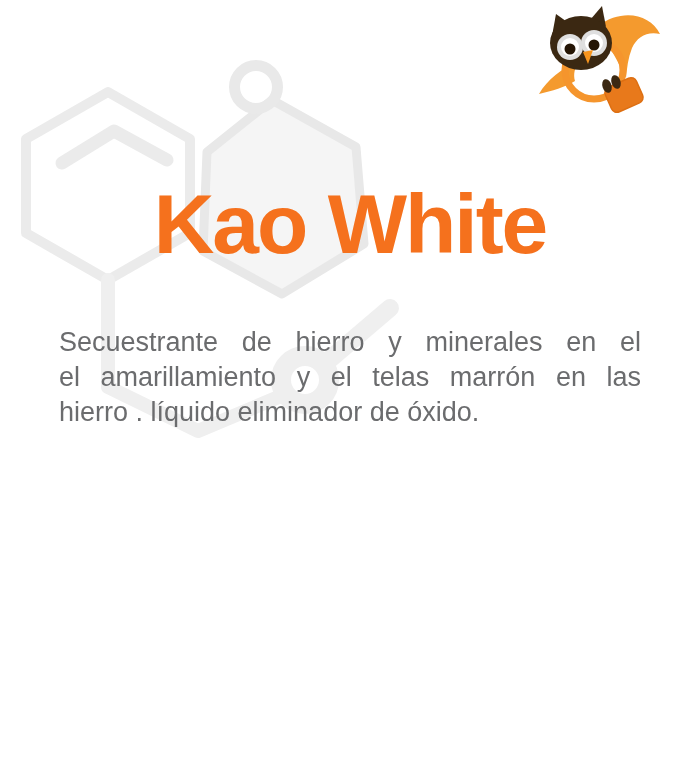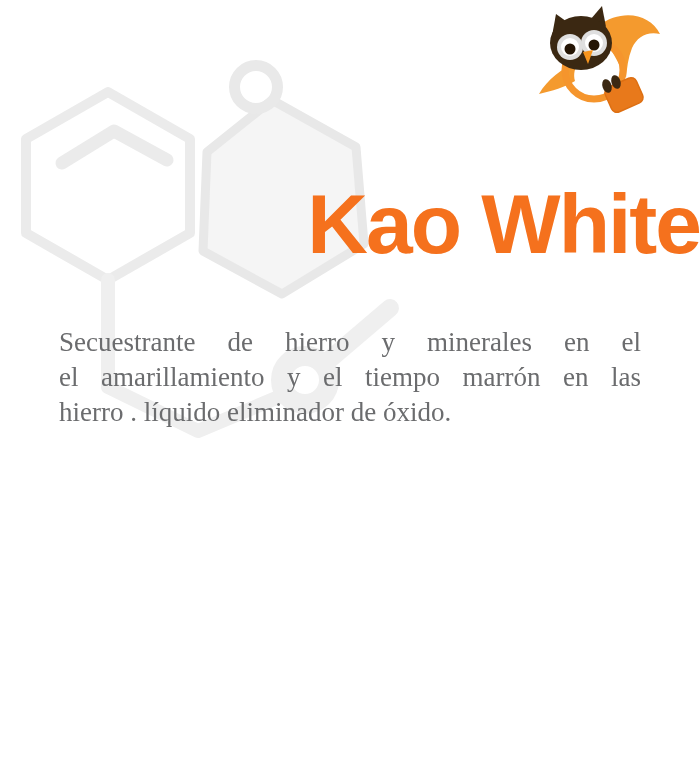--- a/index.html
+++ b/index.html
@@ -1,24 +1,24 @@
 <!DOCTYPE html>
 <html><head>
 <meta charset="utf-8">
 <style>
   html,body{margin:0;padding:0;}
   body{width:700px;height:768px;overflow:hidden;background:#ffffff;}
   .page{position:relative;width:700px;height:768px;background:#ffffff;font-family:"Liberation Sans",sans-serif;}
   .watermark{position:absolute;left:0;top:0;width:700px;height:768px;pointer-events:none;}
   .logo{position:absolute;left:518px;top:0;width:150px;height:120px;}
-  .title{position:absolute;left:0;right:0;top:182px;margin:0;text-align:right;
+  .title{position:absolute;left:0;right:0;top:182px;margin:0;text-align:center;
          font-family:"Liberation Sans",sans-serif;font-weight:800;font-size:84px;line-height:84px;
          letter-spacing:-2px;color:#F5711D;}
   .desc{position:absolute;left:59px;width:582px;top:325px;
-        font-family:Liberation Serif, serif;font-weight:300;font-size:27px;line-height:35px;
+        font-family:Liberation Sans, sans-serif;font-weight:300;font-size:27px;line-height:35px;
         color:#6B6C6E;}
   .desc .line{height:35px;white-space:nowrap;overflow:visible;}
   .desc .just{text-align:justify;text-align-last:justify;}
 </style>
 </head>
 <body>
 
 <div class="page">
 
   <svg class="watermark" viewBox="0 0 700 768" aria-hidden="true">
@@ -49,17 +49,17 @@
       <rect x="89" y="81.5" width="34" height="27" rx="6" fill="#E8791B" stroke="#DD6F12" stroke-width="1.5"></rect>
     </g>
     <ellipse cx="89" cy="86" rx="4.5" ry="7" transform="rotate(-18 89 86)" fill="#3B2812"></ellipse>
     <ellipse cx="98" cy="82" rx="4.5" ry="7" transform="rotate(-18 98 82)" fill="#3B2812"></ellipse>
   </svg>
 
   <h1 class="title">Kao White</h1>
 
   <div class="desc">
     <div class="line just">Secuestrante de hierro y minerales en el</div>
-    <div class="line just">el amarillamiento y el tiempo marrón en las</div>
+    <div class="line just">el amarillamiento y el telas marrón en las</div>
     <div class="line">hierro . líquido eliminador de óxido.</div>
   </div>
 
 </div>
 
 </body></html>

